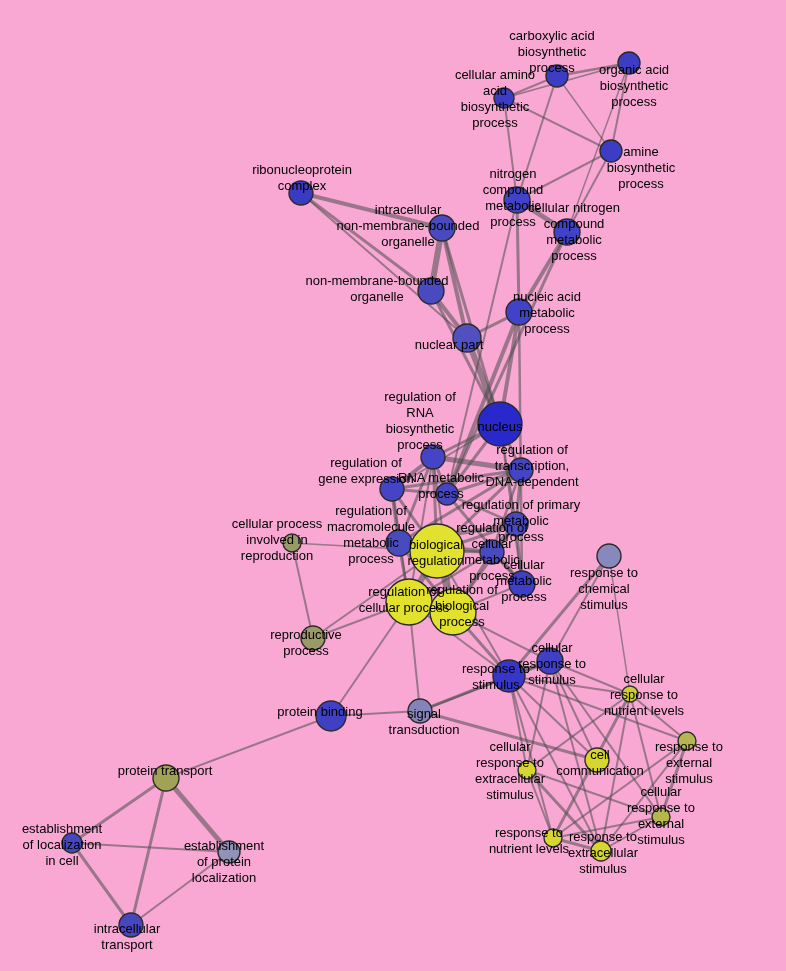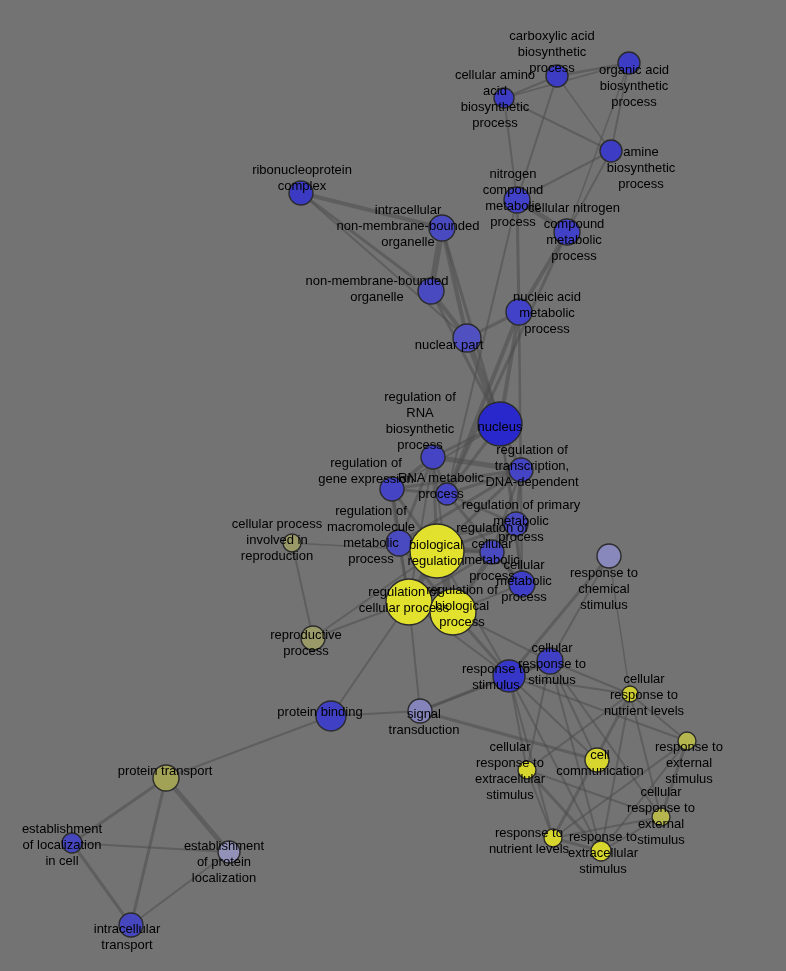--- a/index.html
+++ b/index.html
@@ -4,21 +4,21 @@
 <style>
   html, body {
     margin: 0;
     padding: 0;
     background: #ffffff;
   }
   .canvas-wrap {
     position: relative;
     width: 786px;
     height: 971px;
-    background: #737373;
+    background: #f9a8d4;
     overflow: hidden;
   }
   svg { display: block; }
   .edge { stroke-linecap: round; }
   .node { stroke: #2b2b2b; stroke-width: 1.4; cursor: pointer; }
   .node-label {
     font-family: "Liberation Sans", "DejaVu Sans", sans-serif;
     font-size: 13px;
     fill: #000000;
     pointer-events: none;

